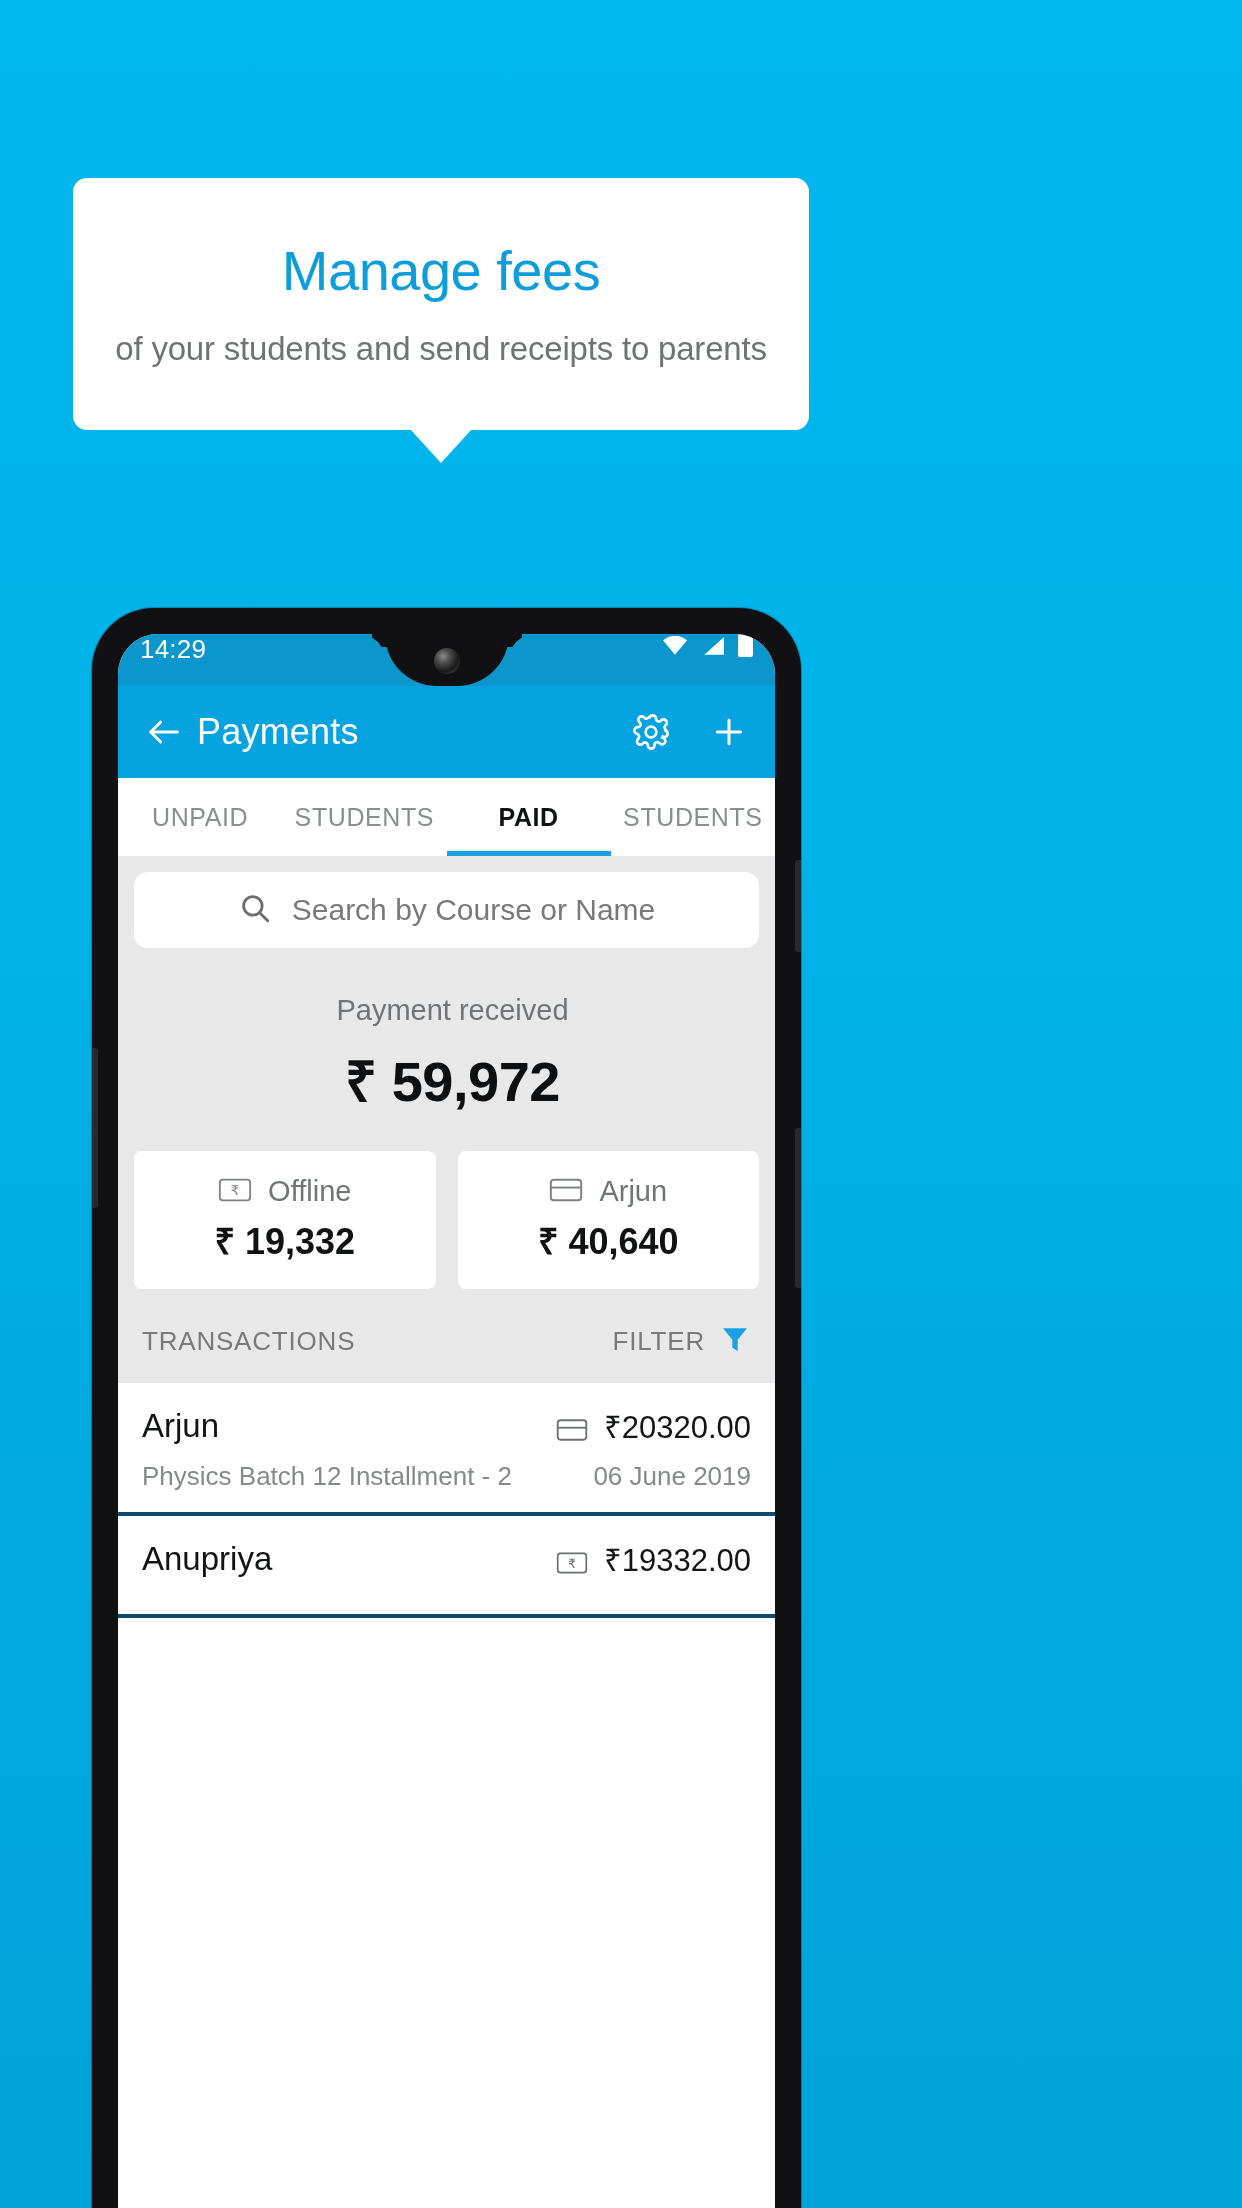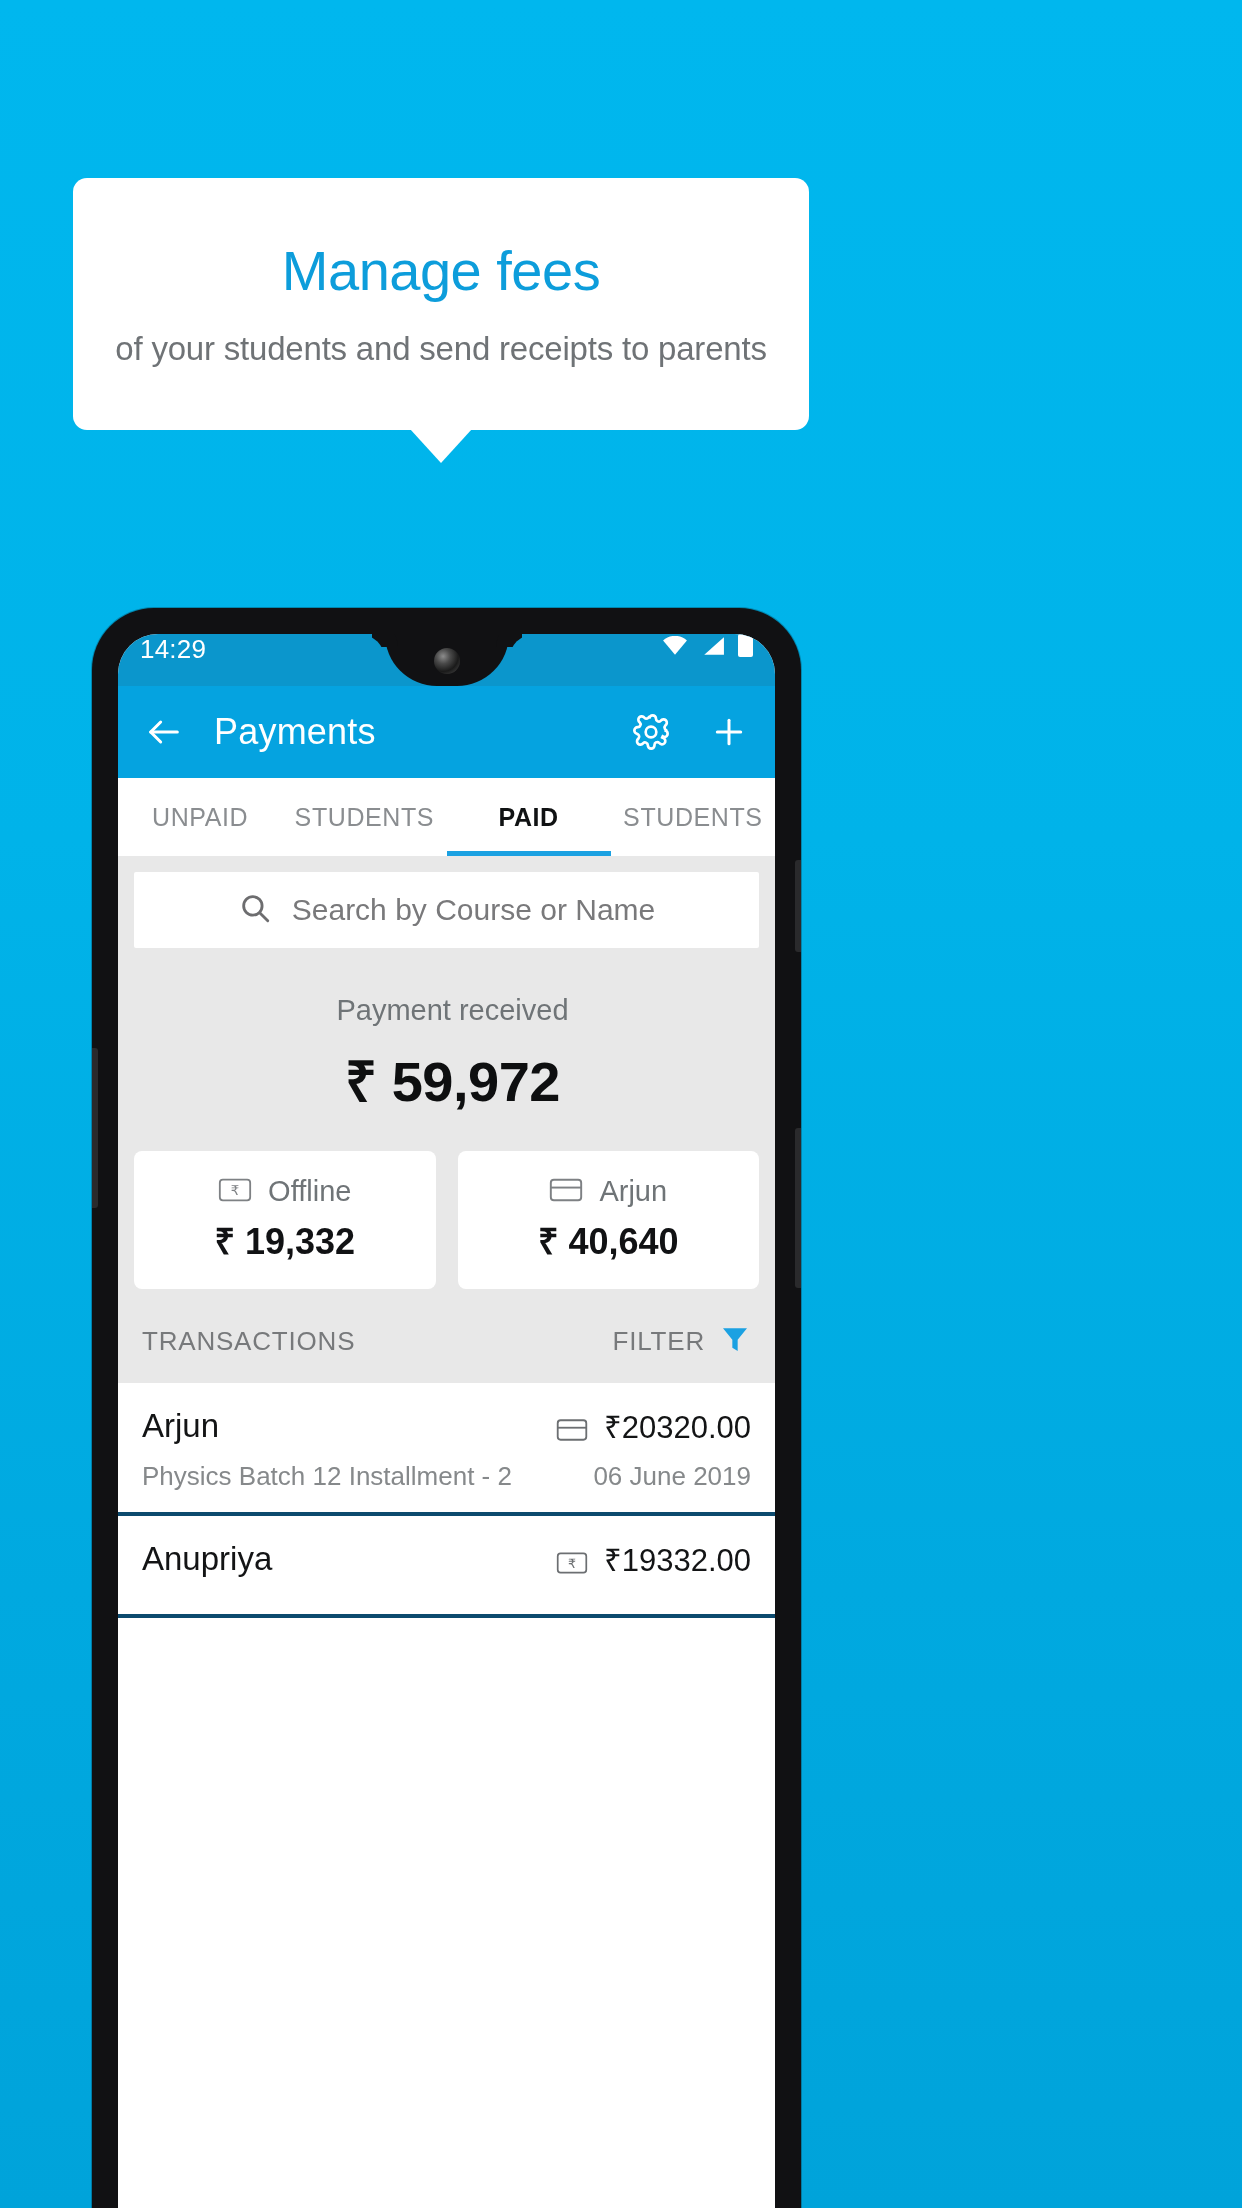--- a/index.html
+++ b/index.html
@@ -109,21 +109,21 @@
 
   
   .appbar {
     height:92px;
     background:#05a3e0;
     display:flex; align-items:center;
     padding:0 24px;
     color:#ffffff;
   }
   .appbar-back { width:44px; height:44px; display:flex; align-items:center; justify-content:center; }
-  .appbar-title { font-size:36px; font-weight:400; margin-left:28px; letter-spacing:0.2px; }
+  .appbar-title { font-size:36px; font-weight:400; margin-left:11px; letter-spacing:0.2px; }
   .appbar-actions { margin-left:auto; display:flex; align-items:center; gap:34px; }
   .appbar-icon { width:44px; height:44px; display:flex; align-items:center; justify-content:center; }
 
   
   .tabs {
     height:78px;
     background:#ffffff;
     display:flex;
     align-items:stretch;
     position:relative;
@@ -139,21 +139,21 @@
   .tab.active { color:#101213; font-weight:700; }
   .tab.active::after {
     content:""; position:absolute; left:0; right:0; bottom:0;
     height:5px; background:#1ba1e2;
   }
 
   
   .content { background:#e8e8e8; }
   .searchwrap { padding:16px 16px 0 16px; }
   .searchbar {
-    height:76px; background:#ffffff; border-radius:2px;
+    height:76px; background:#ffffff; border-radius:14px;
     display:flex; align-items:center; justify-content:center; gap:20px;
   }
   .search-ph { font-size:30px; color:#79797b; }
 
   .summary { text-align:center; padding:46px 0 18px 12px; }
   .summary-label { font-size:29px; color:#6f7477; }
   .summary-amount { font-size:56px; font-weight:700; color:#0e0f10; margin-top:14px; letter-spacing:-0.5px; }
 
   .modes { display:flex; gap:22px; padding:16px 16px 0 16px; }
   .mode {

